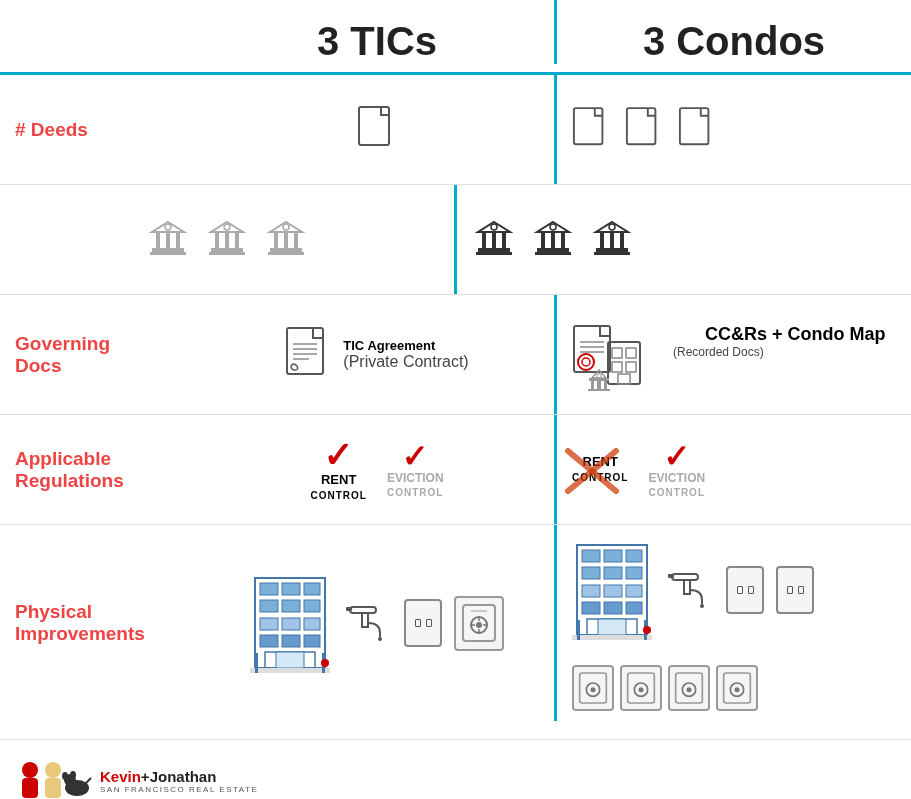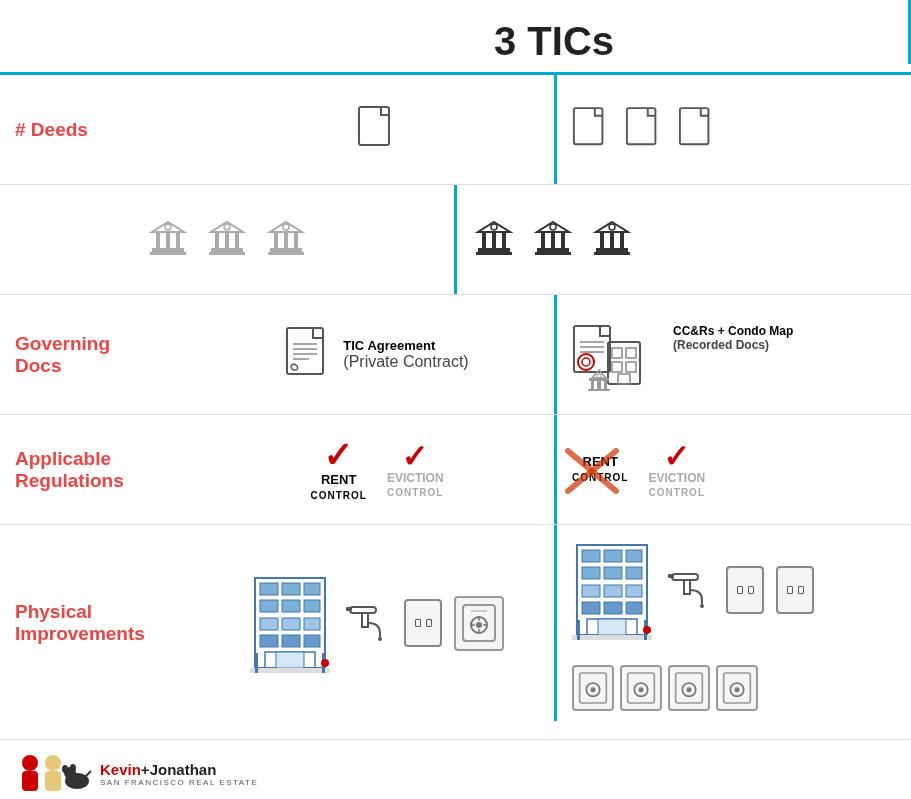--- a/index.html
+++ b/index.html
@@ -86,22 +86,22 @@
     .control-block {
       display: flex;
       flex-direction: column;
       align-items: center;
       position: relative;
     }
     
     .footer {
       height: 60px;
       display: flex;
-      align-items: flex-end;
-      padding: 0 15px;
+      align-items: flex-start;
+      padding: 16px 15px;
       border-top: 1px solid #e0e0e0;
     }
     .logo-area {
       display: flex;
       align-items: center;
       gap: 5px;
     }
     .physical-row {
       min-height: 130px;
     }
@@ -144,20 +144,23 @@
 <body>
 
 <div class="page">
 
   <div class="header">
     <div class="header-left"></div>
     <div class="header-col">
       <span class="header-title">3 TICs</span>
     </div>
     <div class="divider-vert"></div>
+    <div class="header-col">
+      <span class="header-title">3 Condos</span>
+    </div>
   </div>
 
   <div class="content">
 
     <div class="row">
       <div class="row-label"># Deeds</div>
       <div class="row-tics">
 
         <svg width="40" height="50" viewBox="0 0 40 50">
           <rect x="2" y="2" width="30" height="38" rx="2" fill="none" stroke="#555" stroke-width="2"></rect>
@@ -296,22 +299,22 @@
               <polygon points="15,2 22,10 8,10" fill="none" stroke="#999" stroke-width="1.5"></polygon>
               <rect x="13" y="6" width="4" height="4" fill="none" stroke="#999" stroke-width="1"></rect>
               <rect x="5" y="10" width="20" height="3" fill="#999"></rect>
               <rect x="7" y="13" width="3" height="8" fill="#999"></rect>
               <rect x="13" y="13" width="4" height="8" fill="#999"></rect>
               <rect x="20" y="13" width="3" height="8" fill="#999"></rect>
               <rect x="4" y="21" width="22" height="2" fill="#999"></rect>
             </svg>
           </div>
           <div style="margin-left:45px;">
-            <div style="font-weight:700; font-size:12px;">CC&amp;Rs + Condo Map</div>
-            <div style="font-size:12px; color:#444;font-weight:bold;">(Recorded Docs)</div>
+            <div style="font-weight:700; font-size:18px;margin-left:32px;">CC&amp;Rs + Condo Map</div>
+            <div style="font-size:12px; color:#444;">(Recorded Docs)</div>
           </div>
         </div>
       </div>
     </div>
 
     <div class="row" style="min-height:110px;">
       <div class="row-label">
         <span style="white-space:pre-line;">Applicable
 Regulations</span>
       </div>

